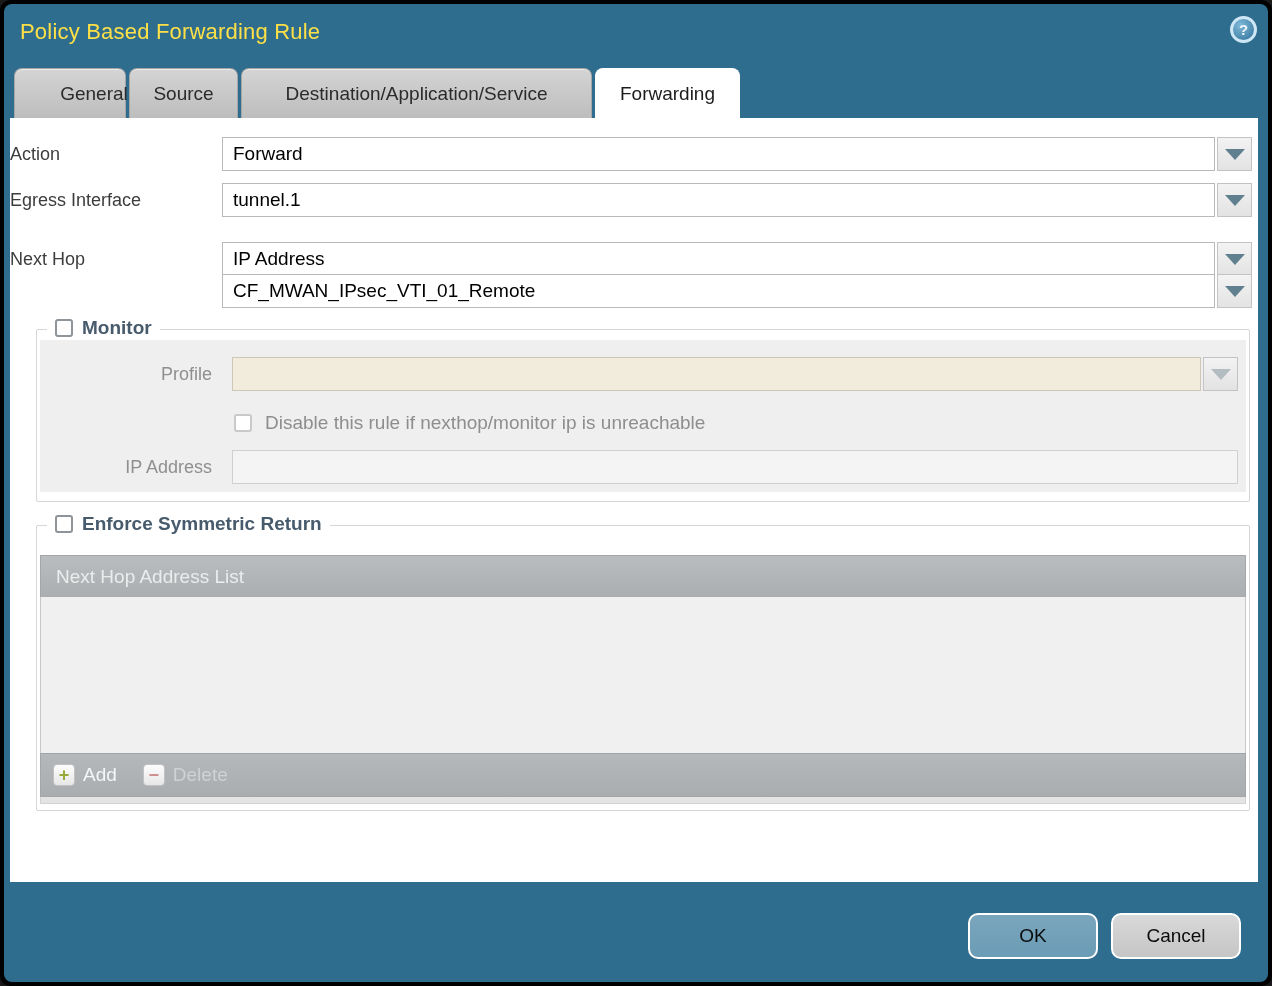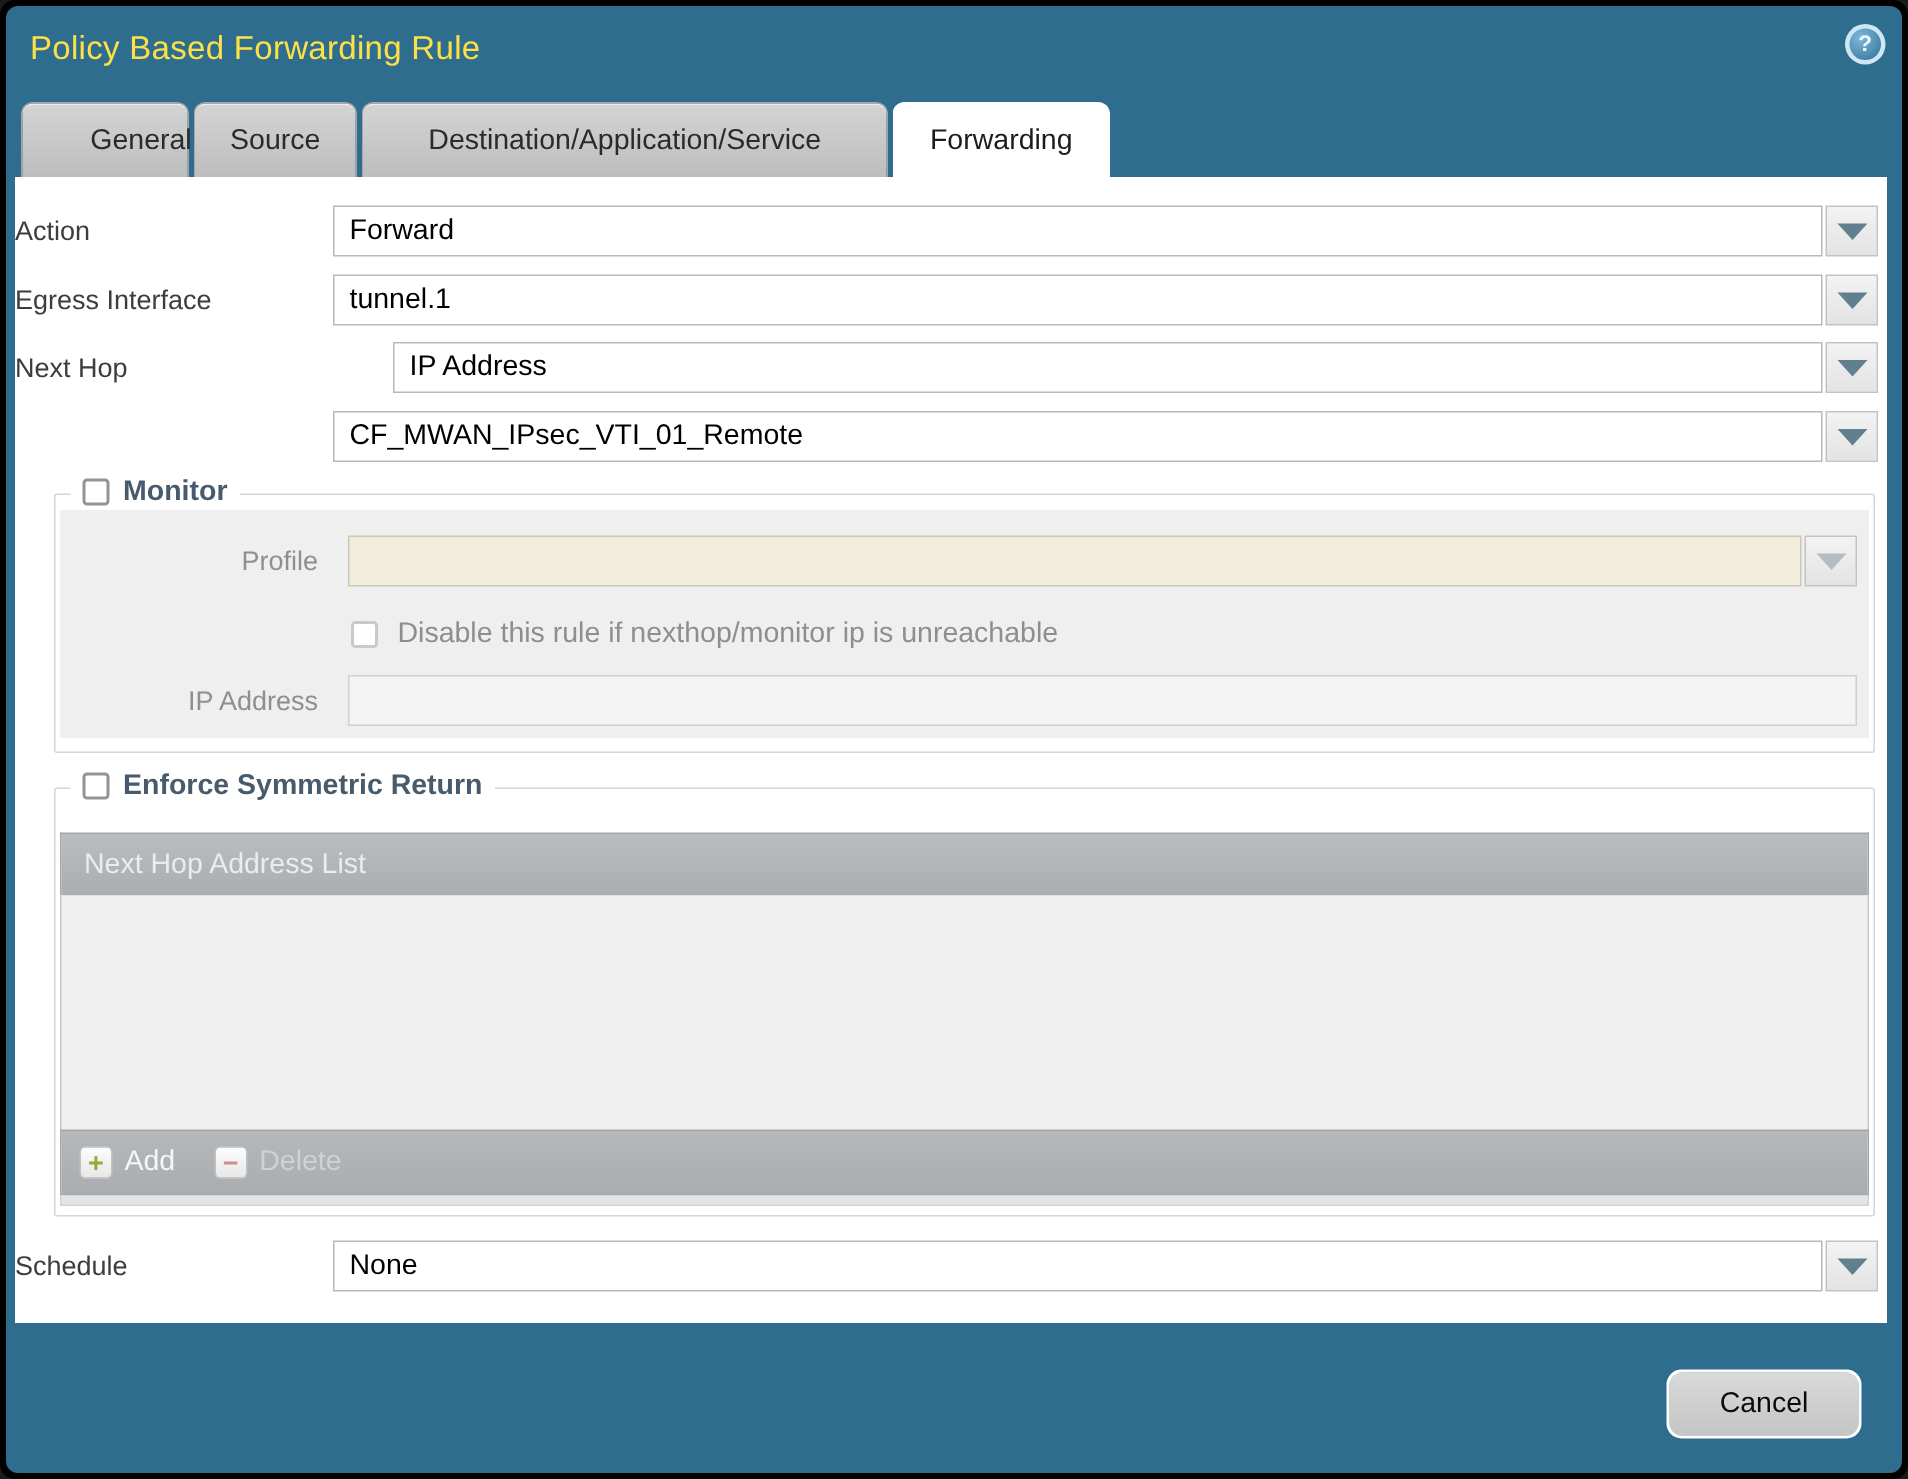--- a/index.html
+++ b/index.html
@@ -52,21 +52,21 @@
   .tab:nth-child(4){ width:145px; }
   .tab.active {
     background:#fff; border-color:#fff; box-shadow:none; color:#1c1c1c;
   }
   
   .panel {
     position:absolute; left:6px; top:114px; width:1248px; height:764px;
     background:#fff;
   }
   .row { position:absolute; left:0; width:1242px; display:flex; height:34px; }
-  .row.r1{ top:19px; } .row.r2{ top:65px; } .row.r3{ top:110px;gap:40px; } .row.r4{ top:156px; } .row.r5{ top:709px; }
+  .row.r1{ top:19px; } .row.r2{ top:65px; } .row.r3{ top:124px; } .row.r4{ top:156px; } .row.r5{ top:709px; }
   .lbl {
     width:200px; text-align:left; padding-right:12px;
     font-size:18px; color:#3d3d3d; line-height:34px; flex:none;
   }
   .field { flex:1; display:flex; margin-left:12px; }
   .txt {
     flex:1; height:34px; line-height:32px; padding:0 10px;
     border:1px solid var(--field-border,#b9b9b9); background:#fff;
     font-size:19px; color:#000; overflow:hidden; white-space:nowrap;
   }
@@ -257,28 +257,20 @@
             </div>
             <div class="ibtn">
               <div class="icn minus">−</div>
               <span class="ibl dim">Delete</span>
             </div>
           </div>
           <div class="tstrip"></div>
         </div>
       </div>
 
-      <div class="row r5">
-        <div class="lbl">Schedule</div>
-        <div class="field">
-          <div class="txt">None</div>
-          <div class="ddbtn">
-            <div class="tri"></div>
-          </div>
-        </div>
-      </div>
 
     </div>
 
+    <div class="btn btn-ok">OK</div>
     <div class="btn btn-cancel">Cancel</div>
 
   </div>
 </div>
 
 </body></html>

